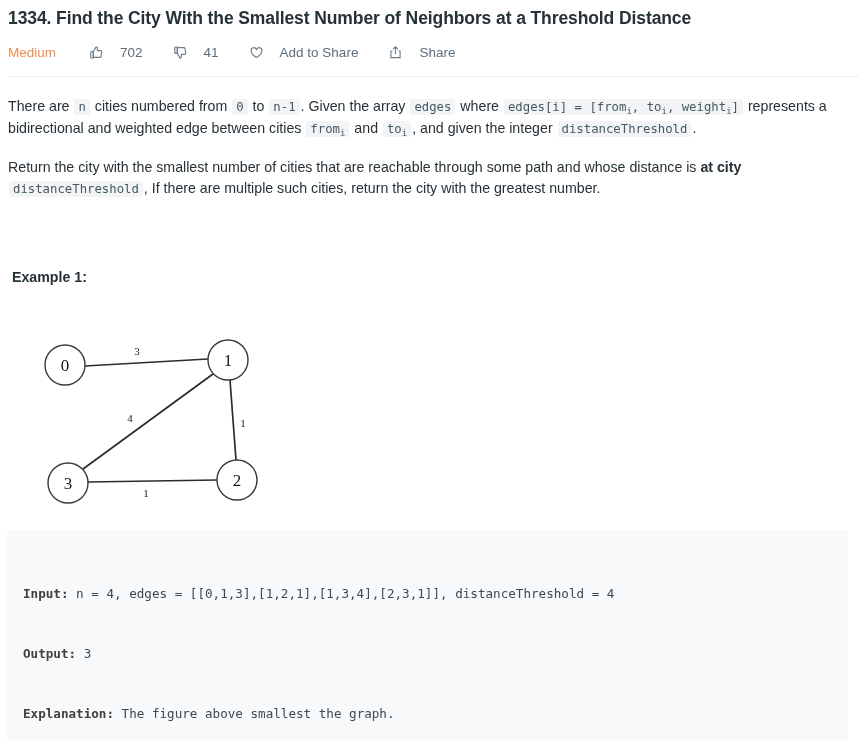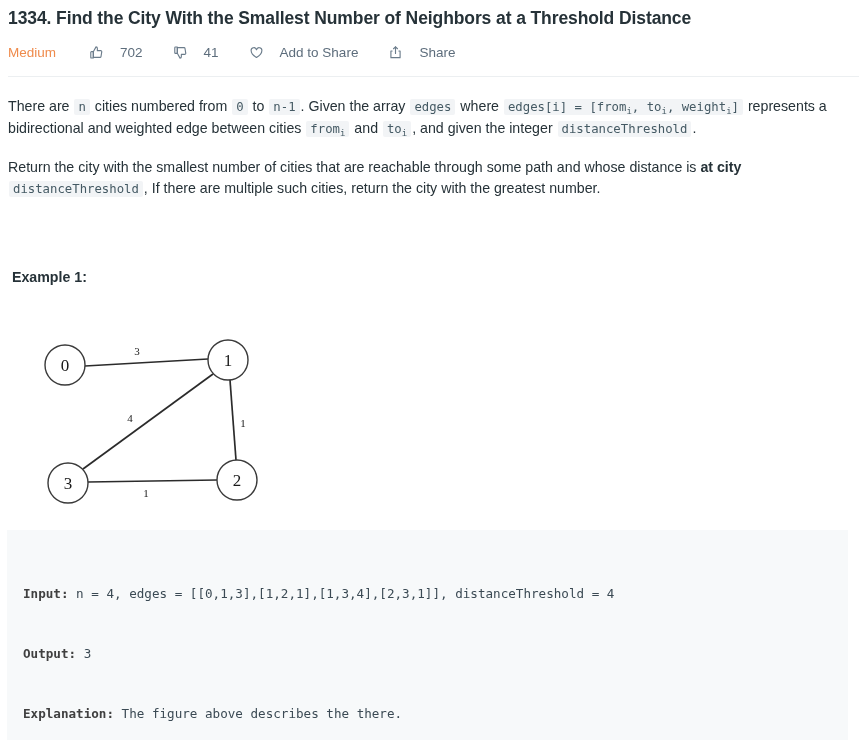--- a/index.html
+++ b/index.html
@@ -240,21 +240,21 @@
         <text x="106" y="102">4</text>
         <text x="219" y="107">1</text>
         <text x="122" y="177">1</text>
       </g>
     </svg>
   </div>
 
   <div class="codeblock">
     <span class="codeline"><b class="lbl">Input:</b><span> n = 4, edges = [[0,1,3],[1,2,1],[1,3,4],[2,3,1]], distanceThreshold = 4</span></span>
     <span class="codeline"><b class="lbl">Output:</b><span> 3</span></span>
-    <span class="codeline"><b class="lbl">Explanation:</b><span> The figure above describes the there.</span></span>
+    <span class="codeline"><b class="lbl">Explanation:</b><span> The figure above smallest the graph.</span></span>
     
     
     
     
     
     
     
   </div>
 
 </div>

